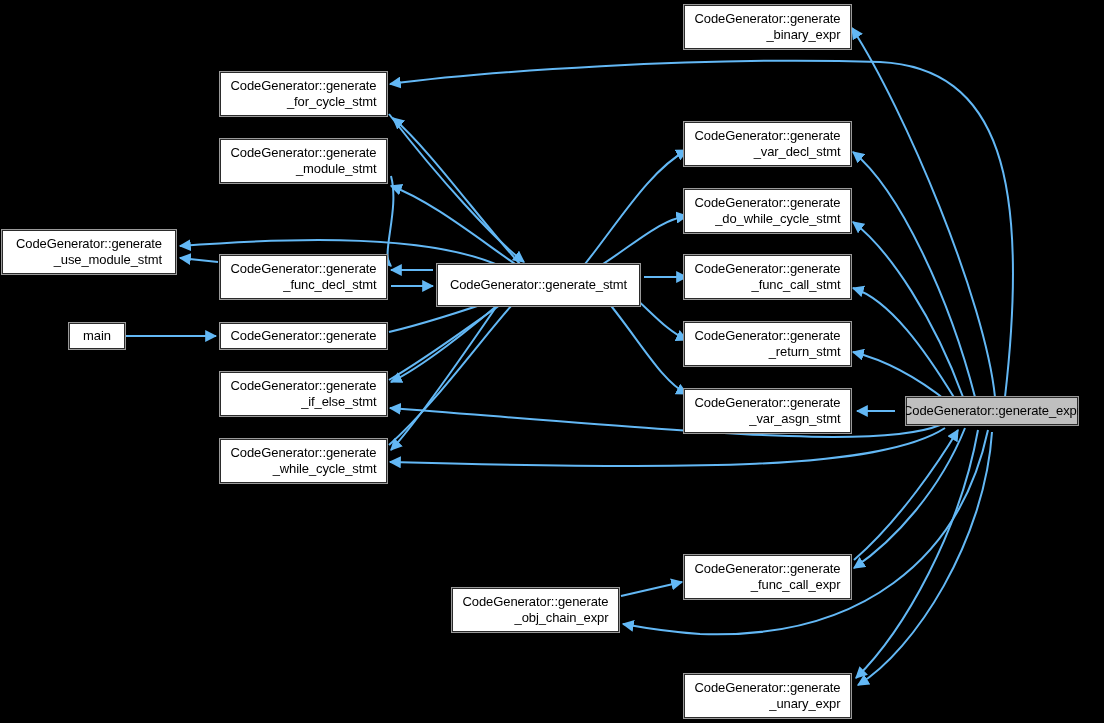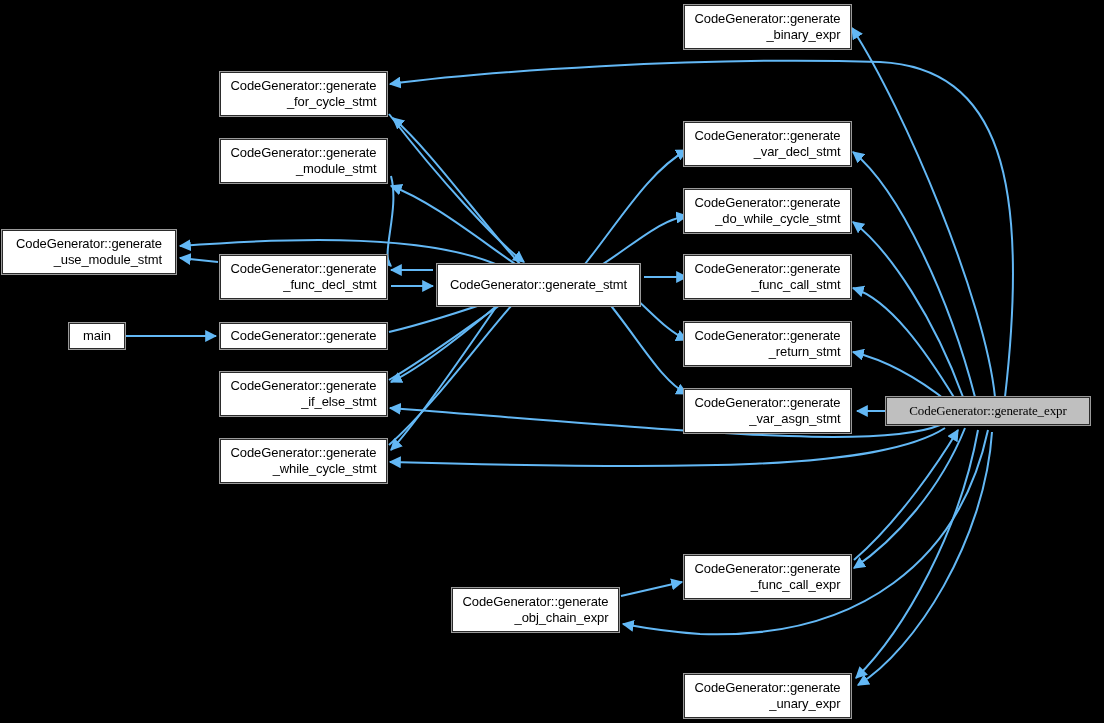--- a/index.html
+++ b/index.html
@@ -110,21 +110,21 @@
       <div class="node" style="left: 684px; top: 255px; width: 167px; height: 44px;">CodeGenerator::generate
 _func_call_stmt</div>
       <div class="node" style="left: 69px; top: 323px; width: 56px; height: 26px;">main</div>
       <div class="node" style="left: 220px; top: 323px; width: 167px; height: 26px;">CodeGenerator::generate</div>
       <div class="node" style="left: 684px; top: 322px; width: 167px; height: 44px;">CodeGenerator::generate
 _return_stmt</div>
       <div class="node" style="left: 220px; top: 372px; width: 167px; height: 44px;">CodeGenerator::generate
 _if_else_stmt</div>
       <div class="node" style="left: 684px; top: 389px; width: 167px; height: 44px;">CodeGenerator::generate
 _var_asgn_stmt</div>
-      <div class="node highlight" style="left: 886px; top: 397px; width: 204px; height: 28px; font-family: Liberation Serif, serif;">CodeGenerator::generate_expr</div>
+      <div class="node highlight" style="left: 906px; top: 397px; width: 172px; height: 28px;">CodeGenerator::generate_expr</div>
       <div class="node" style="left: 220px; top: 439px; width: 167px; height: 44px;">CodeGenerator::generate
 _while_cycle_stmt</div>
       <div class="node" style="left: 684px; top: 555px; width: 167px; height: 44px;">CodeGenerator::generate
 _func_call_expr</div>
       <div class="node" style="left: 452px; top: 588px; width: 167px; height: 44px;">CodeGenerator::generate
 _obj_chain_expr</div>
       <div class="node" style="left: 684px; top: 674px; width: 167px; height: 44px;">CodeGenerator::generate
 _unary_expr</div>
     </div>
 </div>

